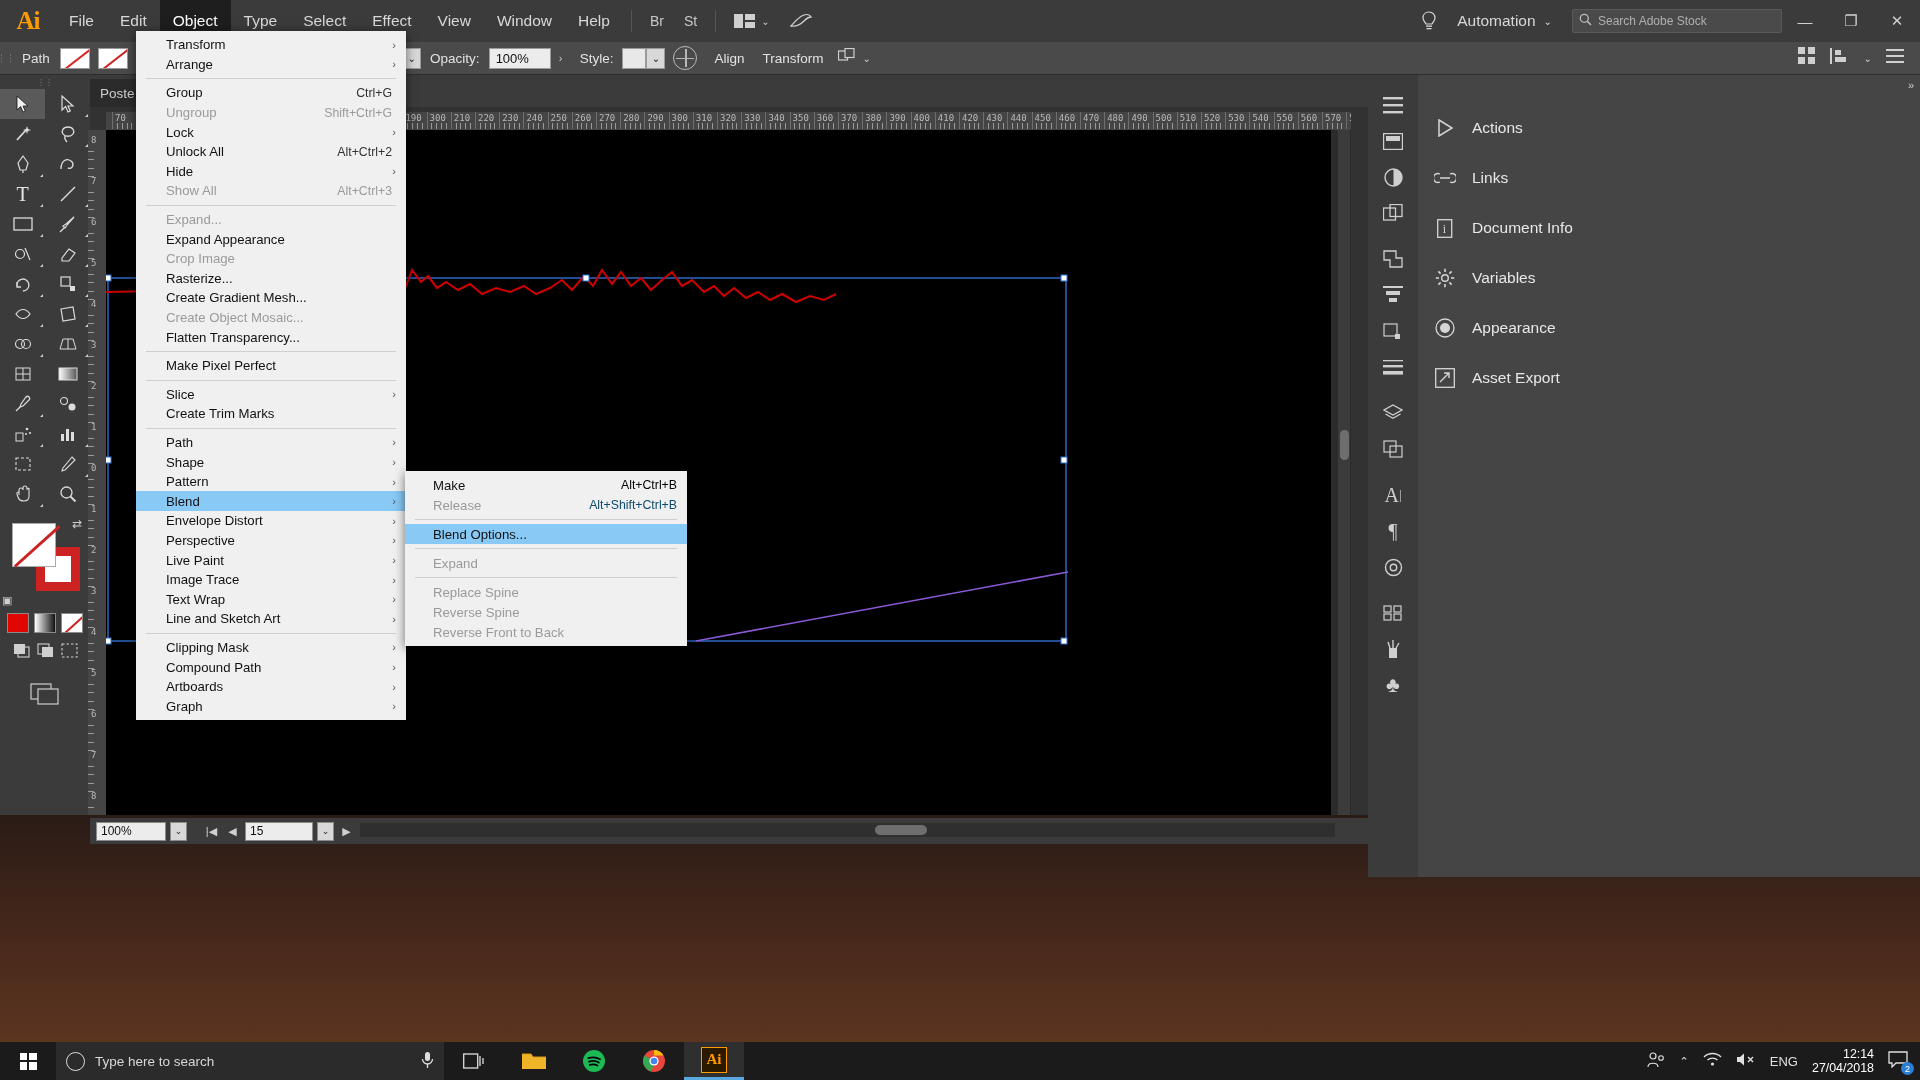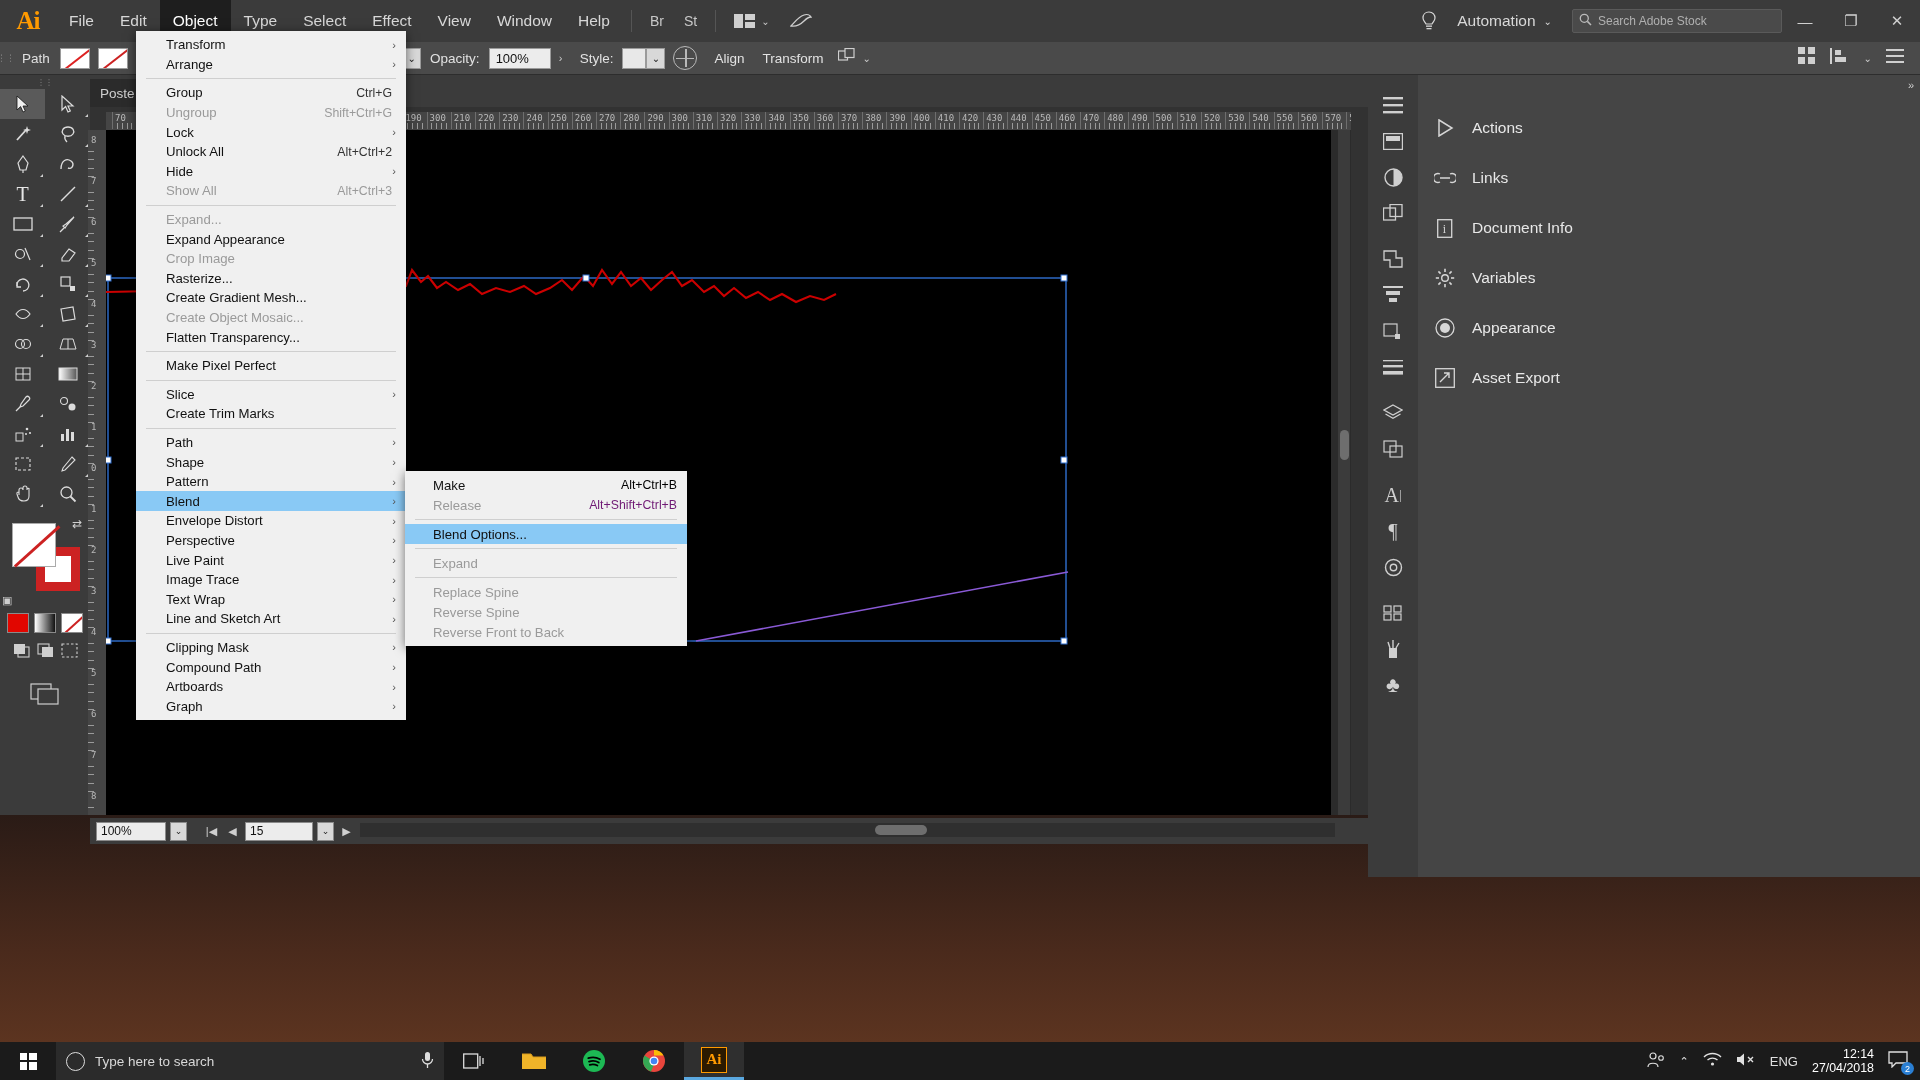--- a/index.html
+++ b/index.html
@@ -156,21 +156,21 @@
   .mrow .arr { margin-left:auto; font-size:11px; color:#555; }
   .msep { height:1px; background:#cfcfcf; margin:4px 10px 4px 10px; }
 
   .submenu { position:absolute; left:405px; top:471px; width:282px; background:#f0f0f0;
     box-shadow:0 2px 10px rgba(0,0,0,.55); padding:4px 0; z-index:60; }
   .sub-row { height:20px; display:flex; align-items:center; padding:0 10px 0 28px;
     color:#111; font-size:13.2px; }
   .sub-row.dim { color:#9a9a9a; }
   .sub-row.hl { background:#89c9f5; }
   .sub-row .sc { margin-left:auto; font-size:12.3px; color:#000000; }
-  .sub-row.dim .sc { color:#701a75; }
+  .sub-row.dim .sc { color:#0c4a6e; }
 
   
   .taskbar { position:absolute; left:0; top:1042px; width:1920px; height:38px;
     background:#1b1b1b; display:flex; align-items:center; }
   .tb-start { width:56px; height:38px; display:flex; align-items:center;
     justify-content:center; }
   .winlogo { width:17px; height:17px; display:grid; grid-template-columns:1fr 1fr;
     grid-template-rows:1fr 1fr; gap:1.6px; }
   .winlogo i { background:#fff; display:block; }
   .tb-search { width:388px; height:38px; background:#2b2b2b; display:flex;

